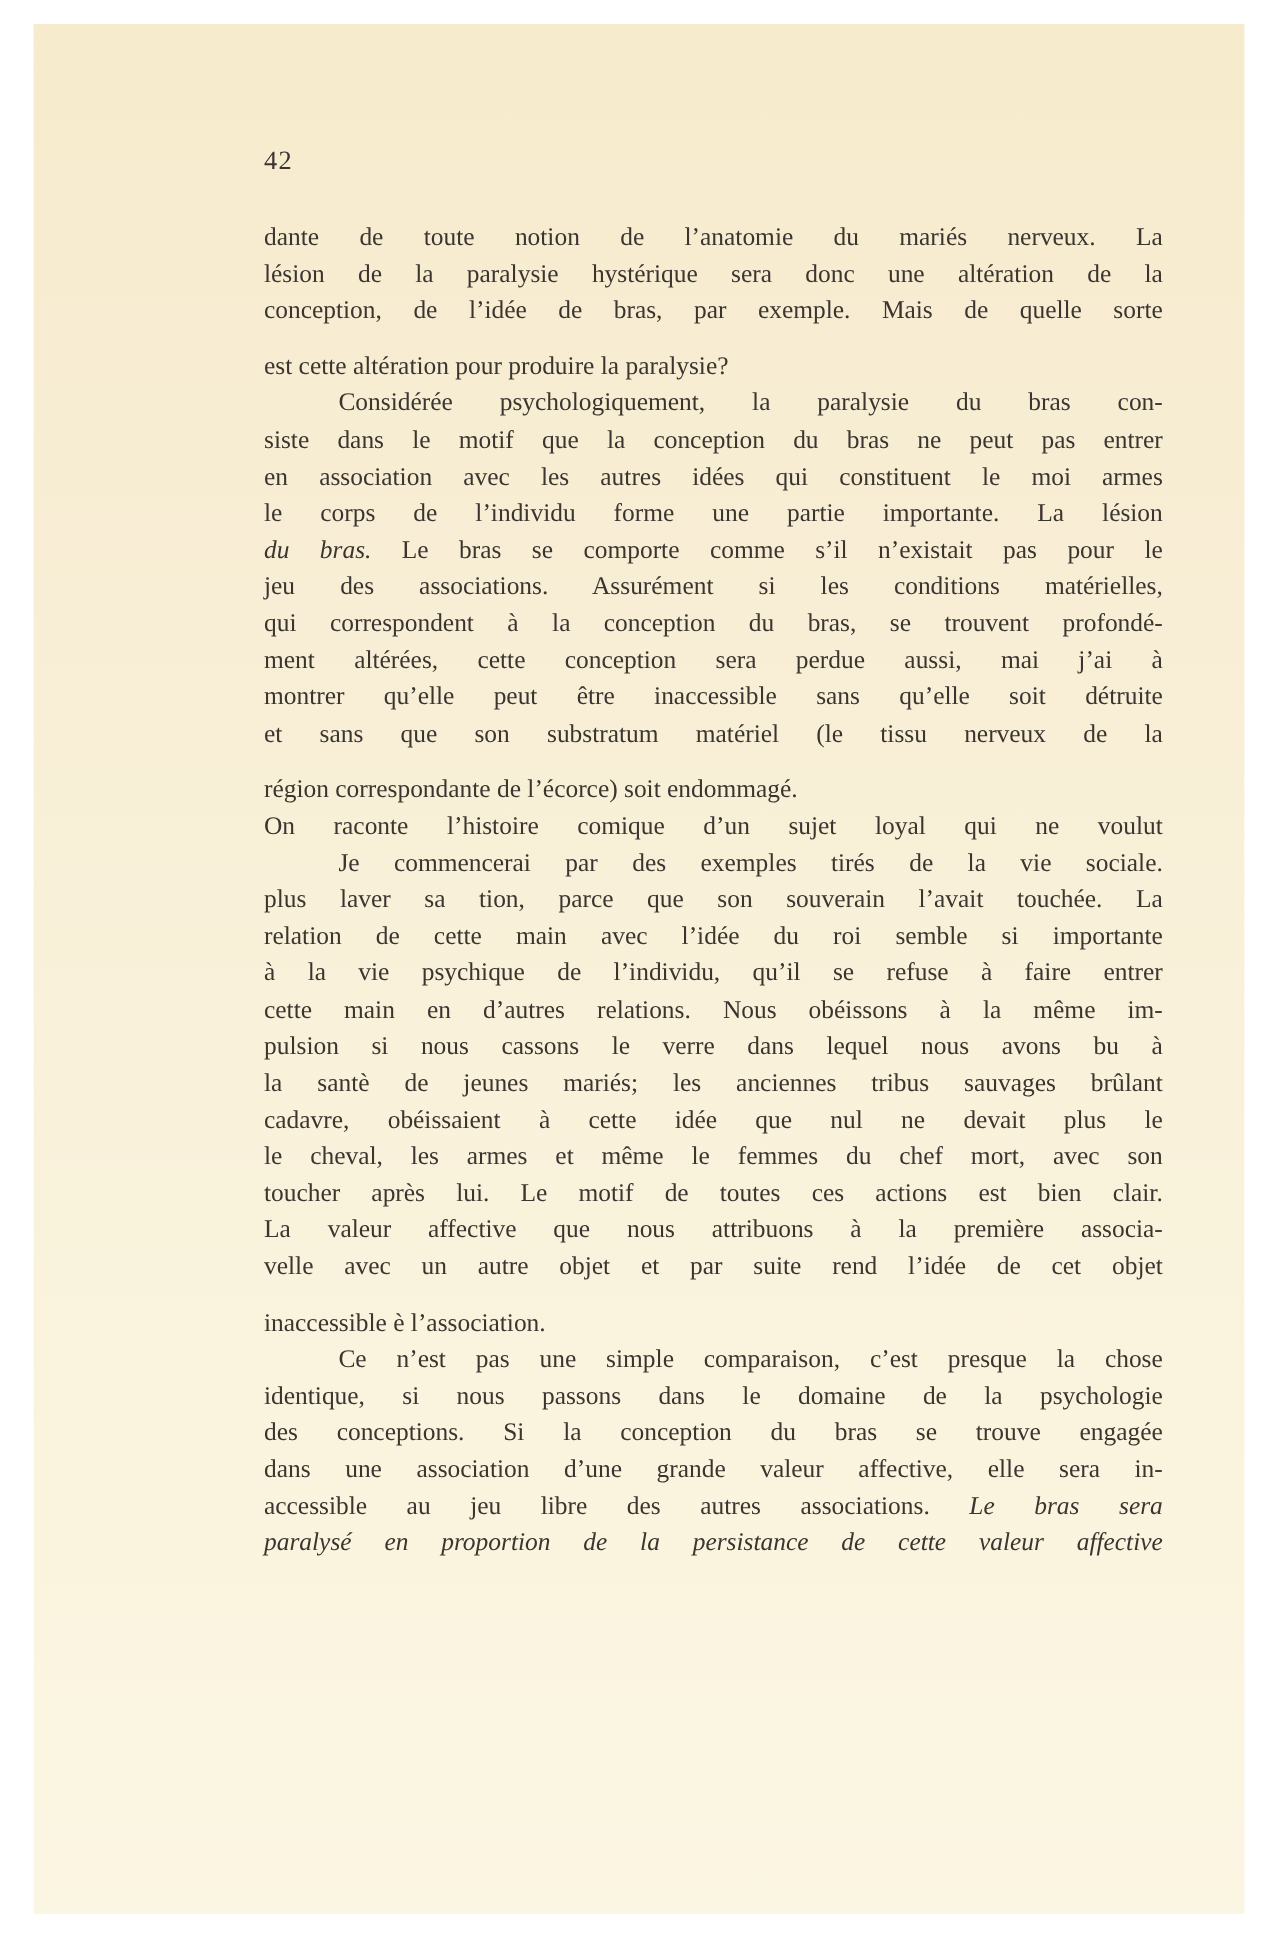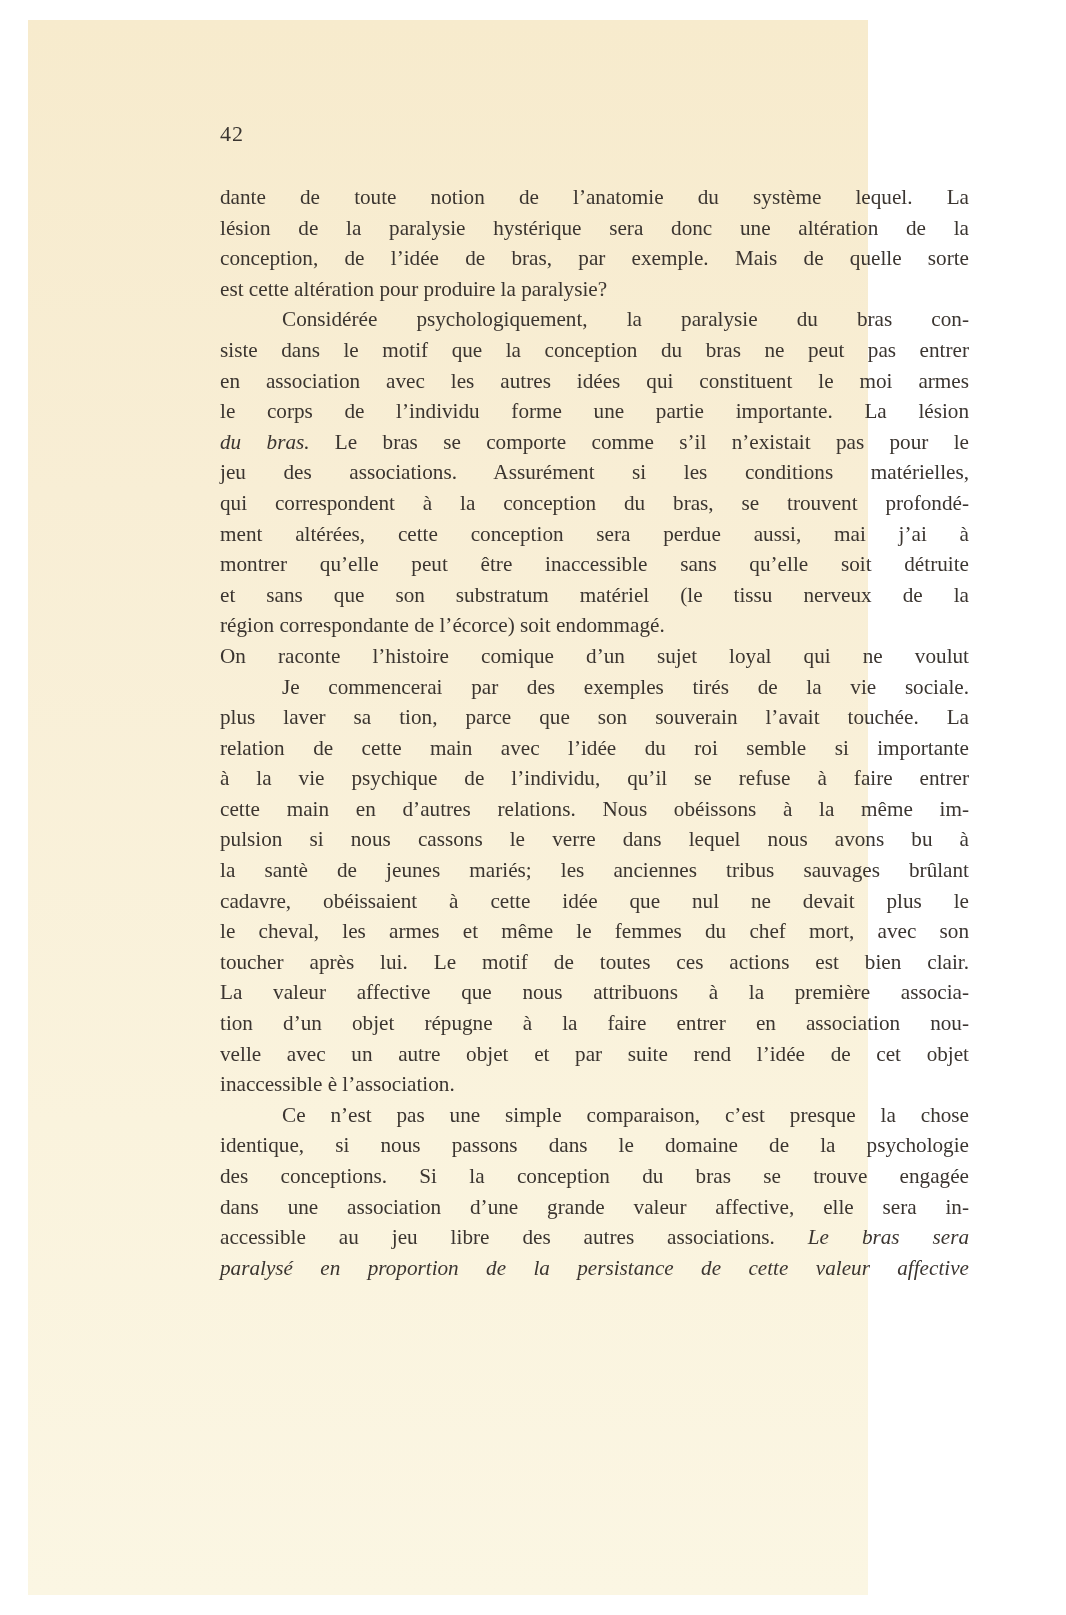--- a/index.html
+++ b/index.html
@@ -1,47 +1,47 @@
 <!DOCTYPE html>
 <html><head>
 <meta charset="utf-8">
 <style>
   html, body { margin: 0; padding: 0; }
   body {
     width: 1066px; height: 1615px; background: #ffffff; position: relative; overflow: hidden;
   }
   .page {
-    position: absolute; left: 28px; top: 20px; width: 840px; height: 1575px;
+    position: absolute; left: 28px; top: 20px; width: 1009px; height: 1575px;
     background: linear-gradient(180deg, #f7ebcd 0%, #f8eed5 30%, #faf3dd 70%, #fbf6e3 100%);
   }
   .page-number {
     position: absolute; left: 192px; top: 101px;
     font-family: "Liberation Serif", serif; font-size: 22px; color: #3a3530;
     letter-spacing: 1px;
   }
   .text-block {
     position: absolute; left: 192px; top: 162px; width: 749px;
     font-family: "Liberation Serif", serif; font-size: 21.2px; color: #3b3530;
   }
   .line {
     height: 30.6px; line-height: 30.6px; white-space: nowrap;
     text-align: justify; text-align-last: justify; display: block;
   }
-  .line.last { text-align-last: left; }
+  .line.last { text-align-last: left; margin-top: 16px; }
   .line.indent { padding-left: 62px; }
   .seg { display: inline; }
   .it { font-style: italic; }
 </style>
 </head>
 <body>
 
 <div class="page">
   <div class="page-number">42</div>
   <div class="text-block" id="text-block">
-      <div class="line"><span class="seg">dante de toute notion de l’anatomie du système lequel. La</span></div>
+      <div class="line"><span class="seg">dante de toute notion de l’anatomie du mariés nerveux. La</span></div>
       <div class="line"><span class="seg">lésion de la paralysie hystérique sera donc une altération de la</span></div>
       <div class="line"><span class="seg">conception, de l’idée de bras, par exemple. Mais de quelle sorte</span></div>
       <div class="line last"><span class="seg">est cette altération pour produire la paralysie?</span></div>
       <div class="line indent"><span class="seg">Considérée psychologiquement, la paralysie du bras con-</span></div>
       <div class="line"><span class="seg">siste dans le motif que la conception du bras ne peut pas entrer</span></div>
       <div class="line"><span class="seg">en association avec les autres idées qui constituent le moi armes</span></div>
       <div class="line"><span class="seg">le corps de l’individu forme une partie importante. La lésion</span></div>
       <div class="line"><span class="seg it">du bras.</span><span class="seg"> Le bras se comporte comme s’il n’existait pas pour le</span></div>
       <div class="line"><span class="seg">jeu des associations. Assurément si les conditions matérielles,</span></div>
       <div class="line"><span class="seg">qui correspondent à la conception du bras, se trouvent profondé-</span></div>
@@ -54,21 +54,20 @@
       <div class="line"><span class="seg">plus laver sa tion, parce que son souverain l’avait touchée. La</span></div>
       <div class="line"><span class="seg">relation de cette main avec l’idée du roi semble si importante</span></div>
       <div class="line"><span class="seg">à la vie psychique de l’individu, qu’il se refuse à faire entrer</span></div>
       <div class="line"><span class="seg">cette main en d’autres relations. Nous obéissons à la même im-</span></div>
       <div class="line"><span class="seg">pulsion si nous cassons le verre dans lequel nous avons bu à</span></div>
       <div class="line"><span class="seg">la santè de jeunes mariés; les anciennes tribus sauvages brûlant</span></div>
       <div class="line"><span class="seg">cadavre, obéissaient à cette idée que nul ne devait plus le</span></div>
       <div class="line"><span class="seg">le cheval, les armes et même le femmes du chef mort, avec son</span></div>
       <div class="line"><span class="seg">toucher après lui. Le motif de toutes ces actions est bien clair.</span></div>
       <div class="line"><span class="seg">La valeur affective que nous attribuons à la première associa-</span></div>
-      <div class="line"><span class="seg">tion d’un objet répugne à la faire entrer en association nou-</span></div>
       <div class="line"><span class="seg">velle avec un autre objet et par suite rend l’idée de cet objet</span></div>
       <div class="line last"><span class="seg">inaccessible è l’association.</span></div>
       <div class="line indent"><span class="seg">Ce n’est pas une simple comparaison, c’est presque la chose</span></div>
       <div class="line"><span class="seg">identique, si nous passons dans le domaine de la psychologie</span></div>
       <div class="line"><span class="seg">des conceptions. Si la conception du bras se trouve engagée</span></div>
       <div class="line"><span class="seg">dans une association d’une grande valeur affective, elle sera in-</span></div>
       <div class="line"><span class="seg">accessible au jeu libre des autres associations. </span><span class="seg it">Le bras sera</span></div>
       <div class="line"><span class="seg it">paralysé en proportion de la persistance de cette valeur affective</span></div>
     </div>
 </div>

